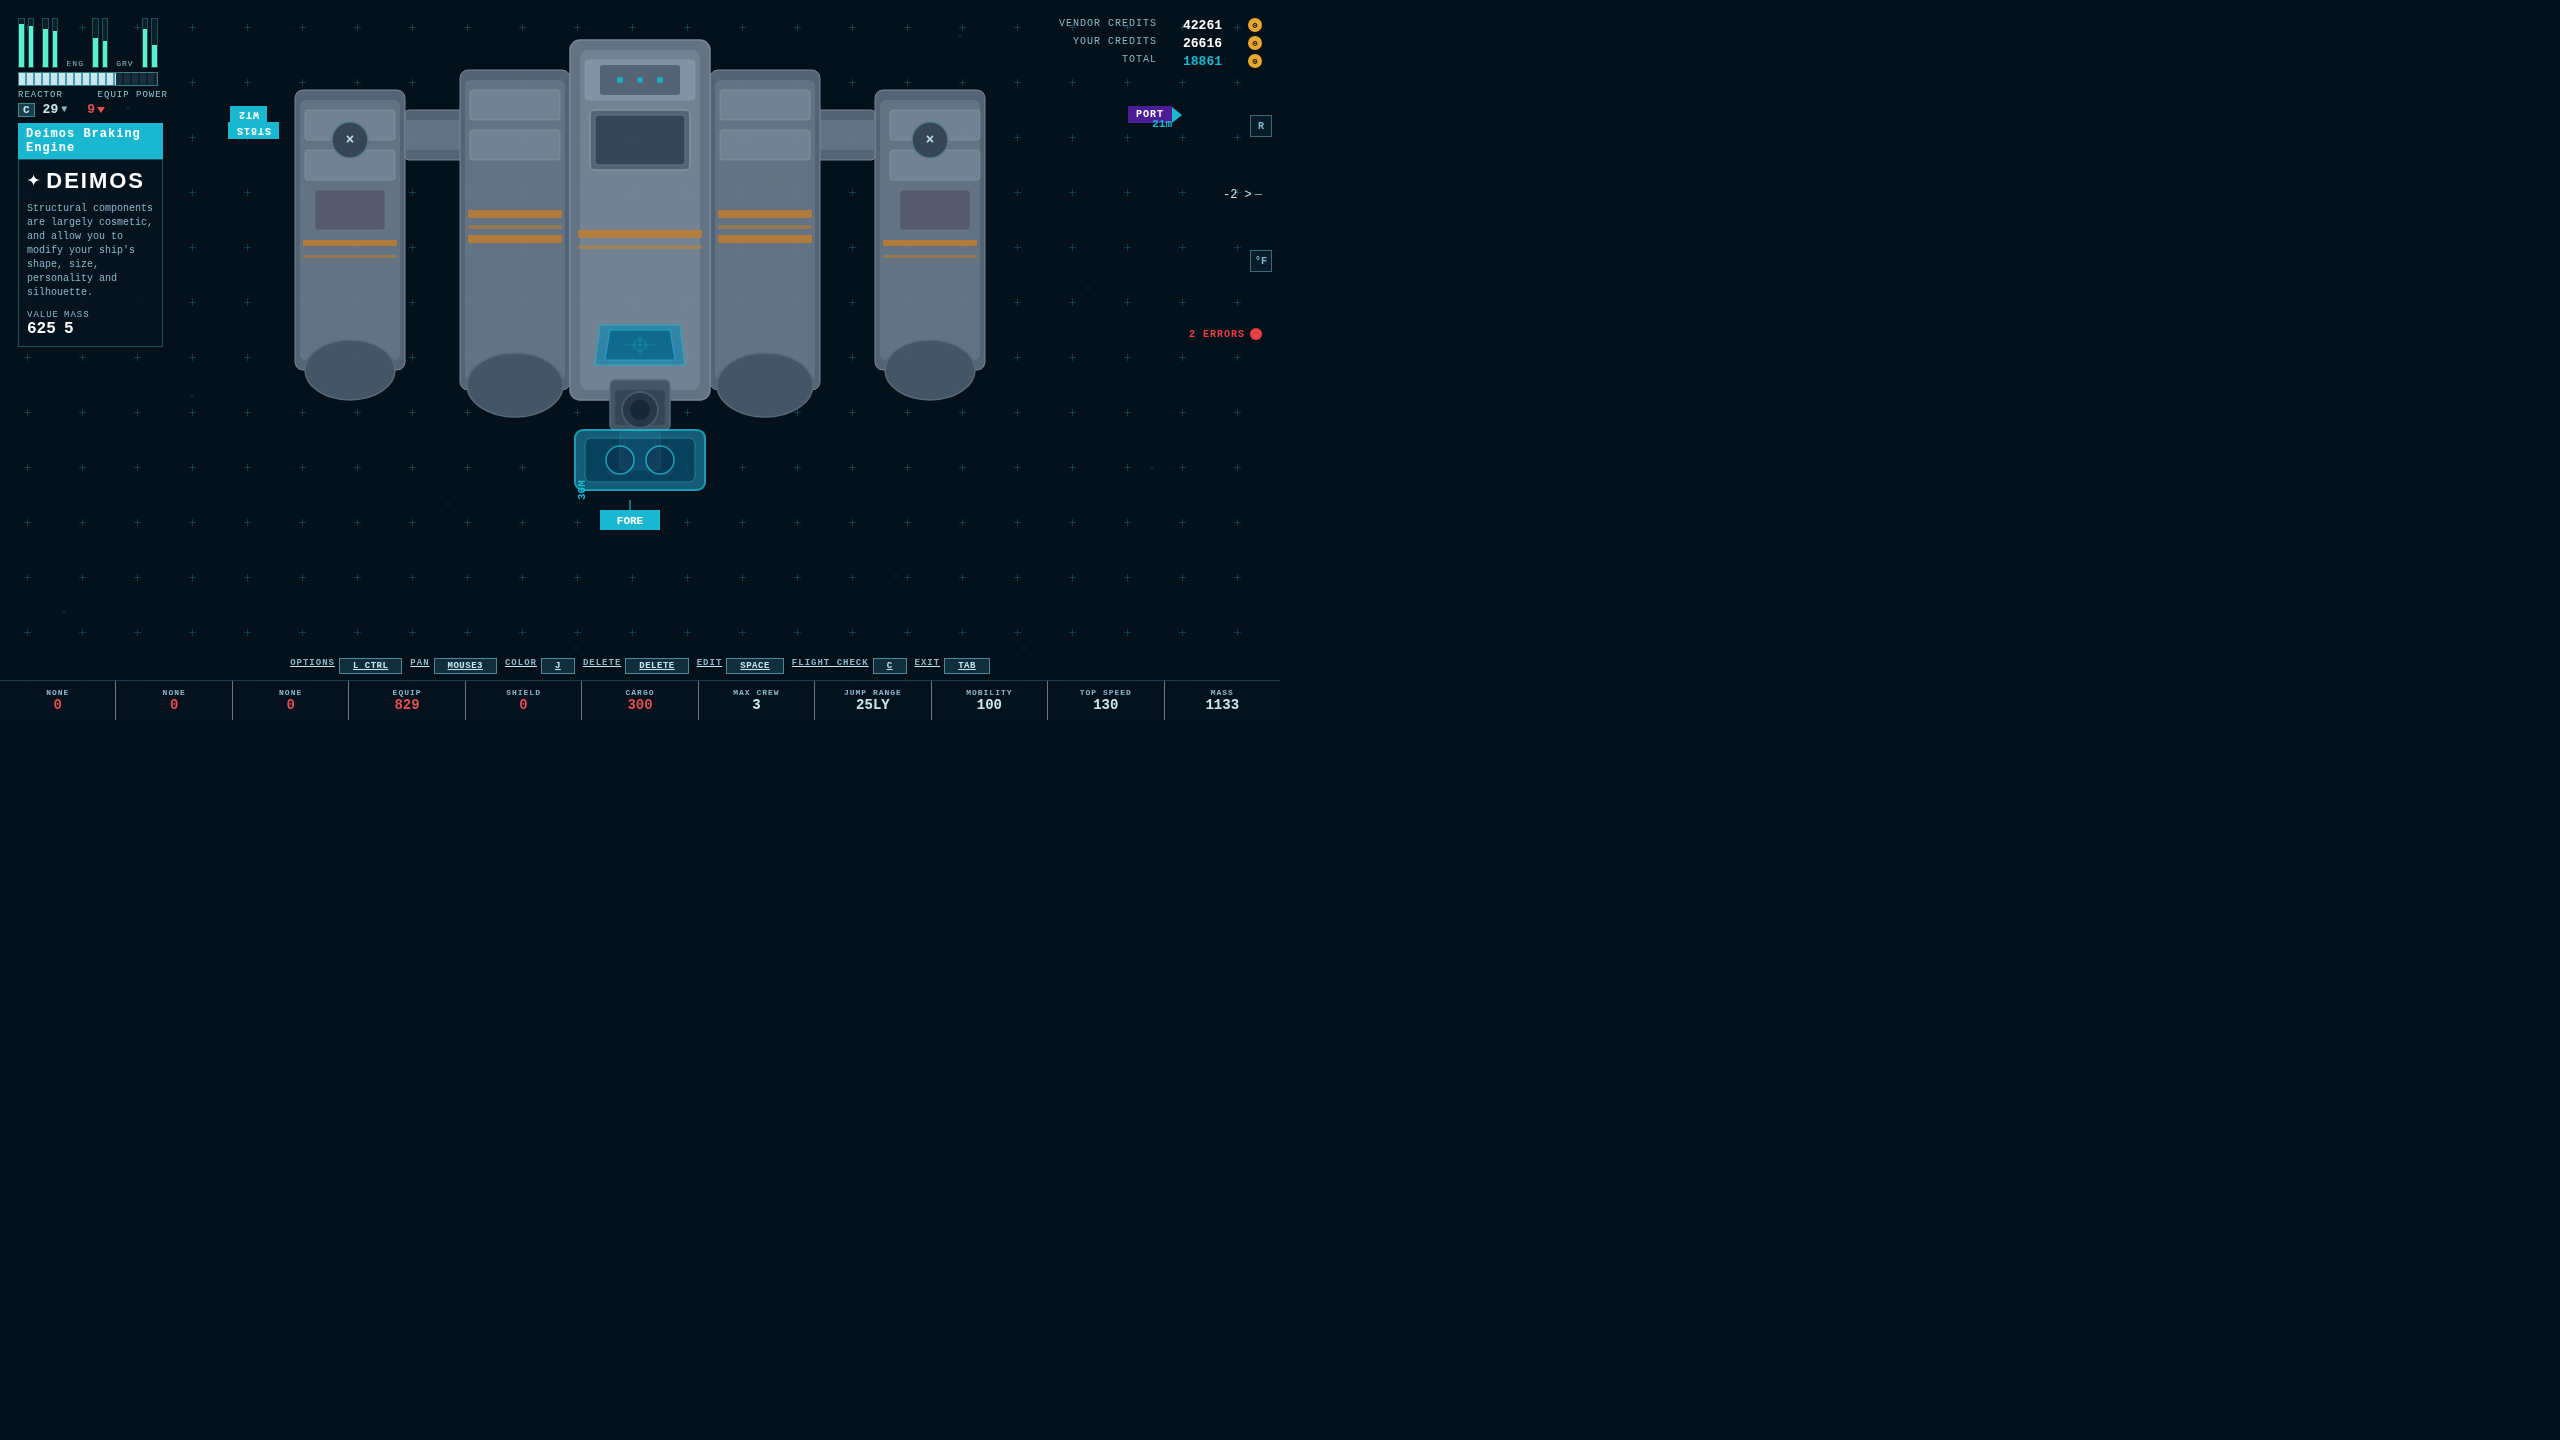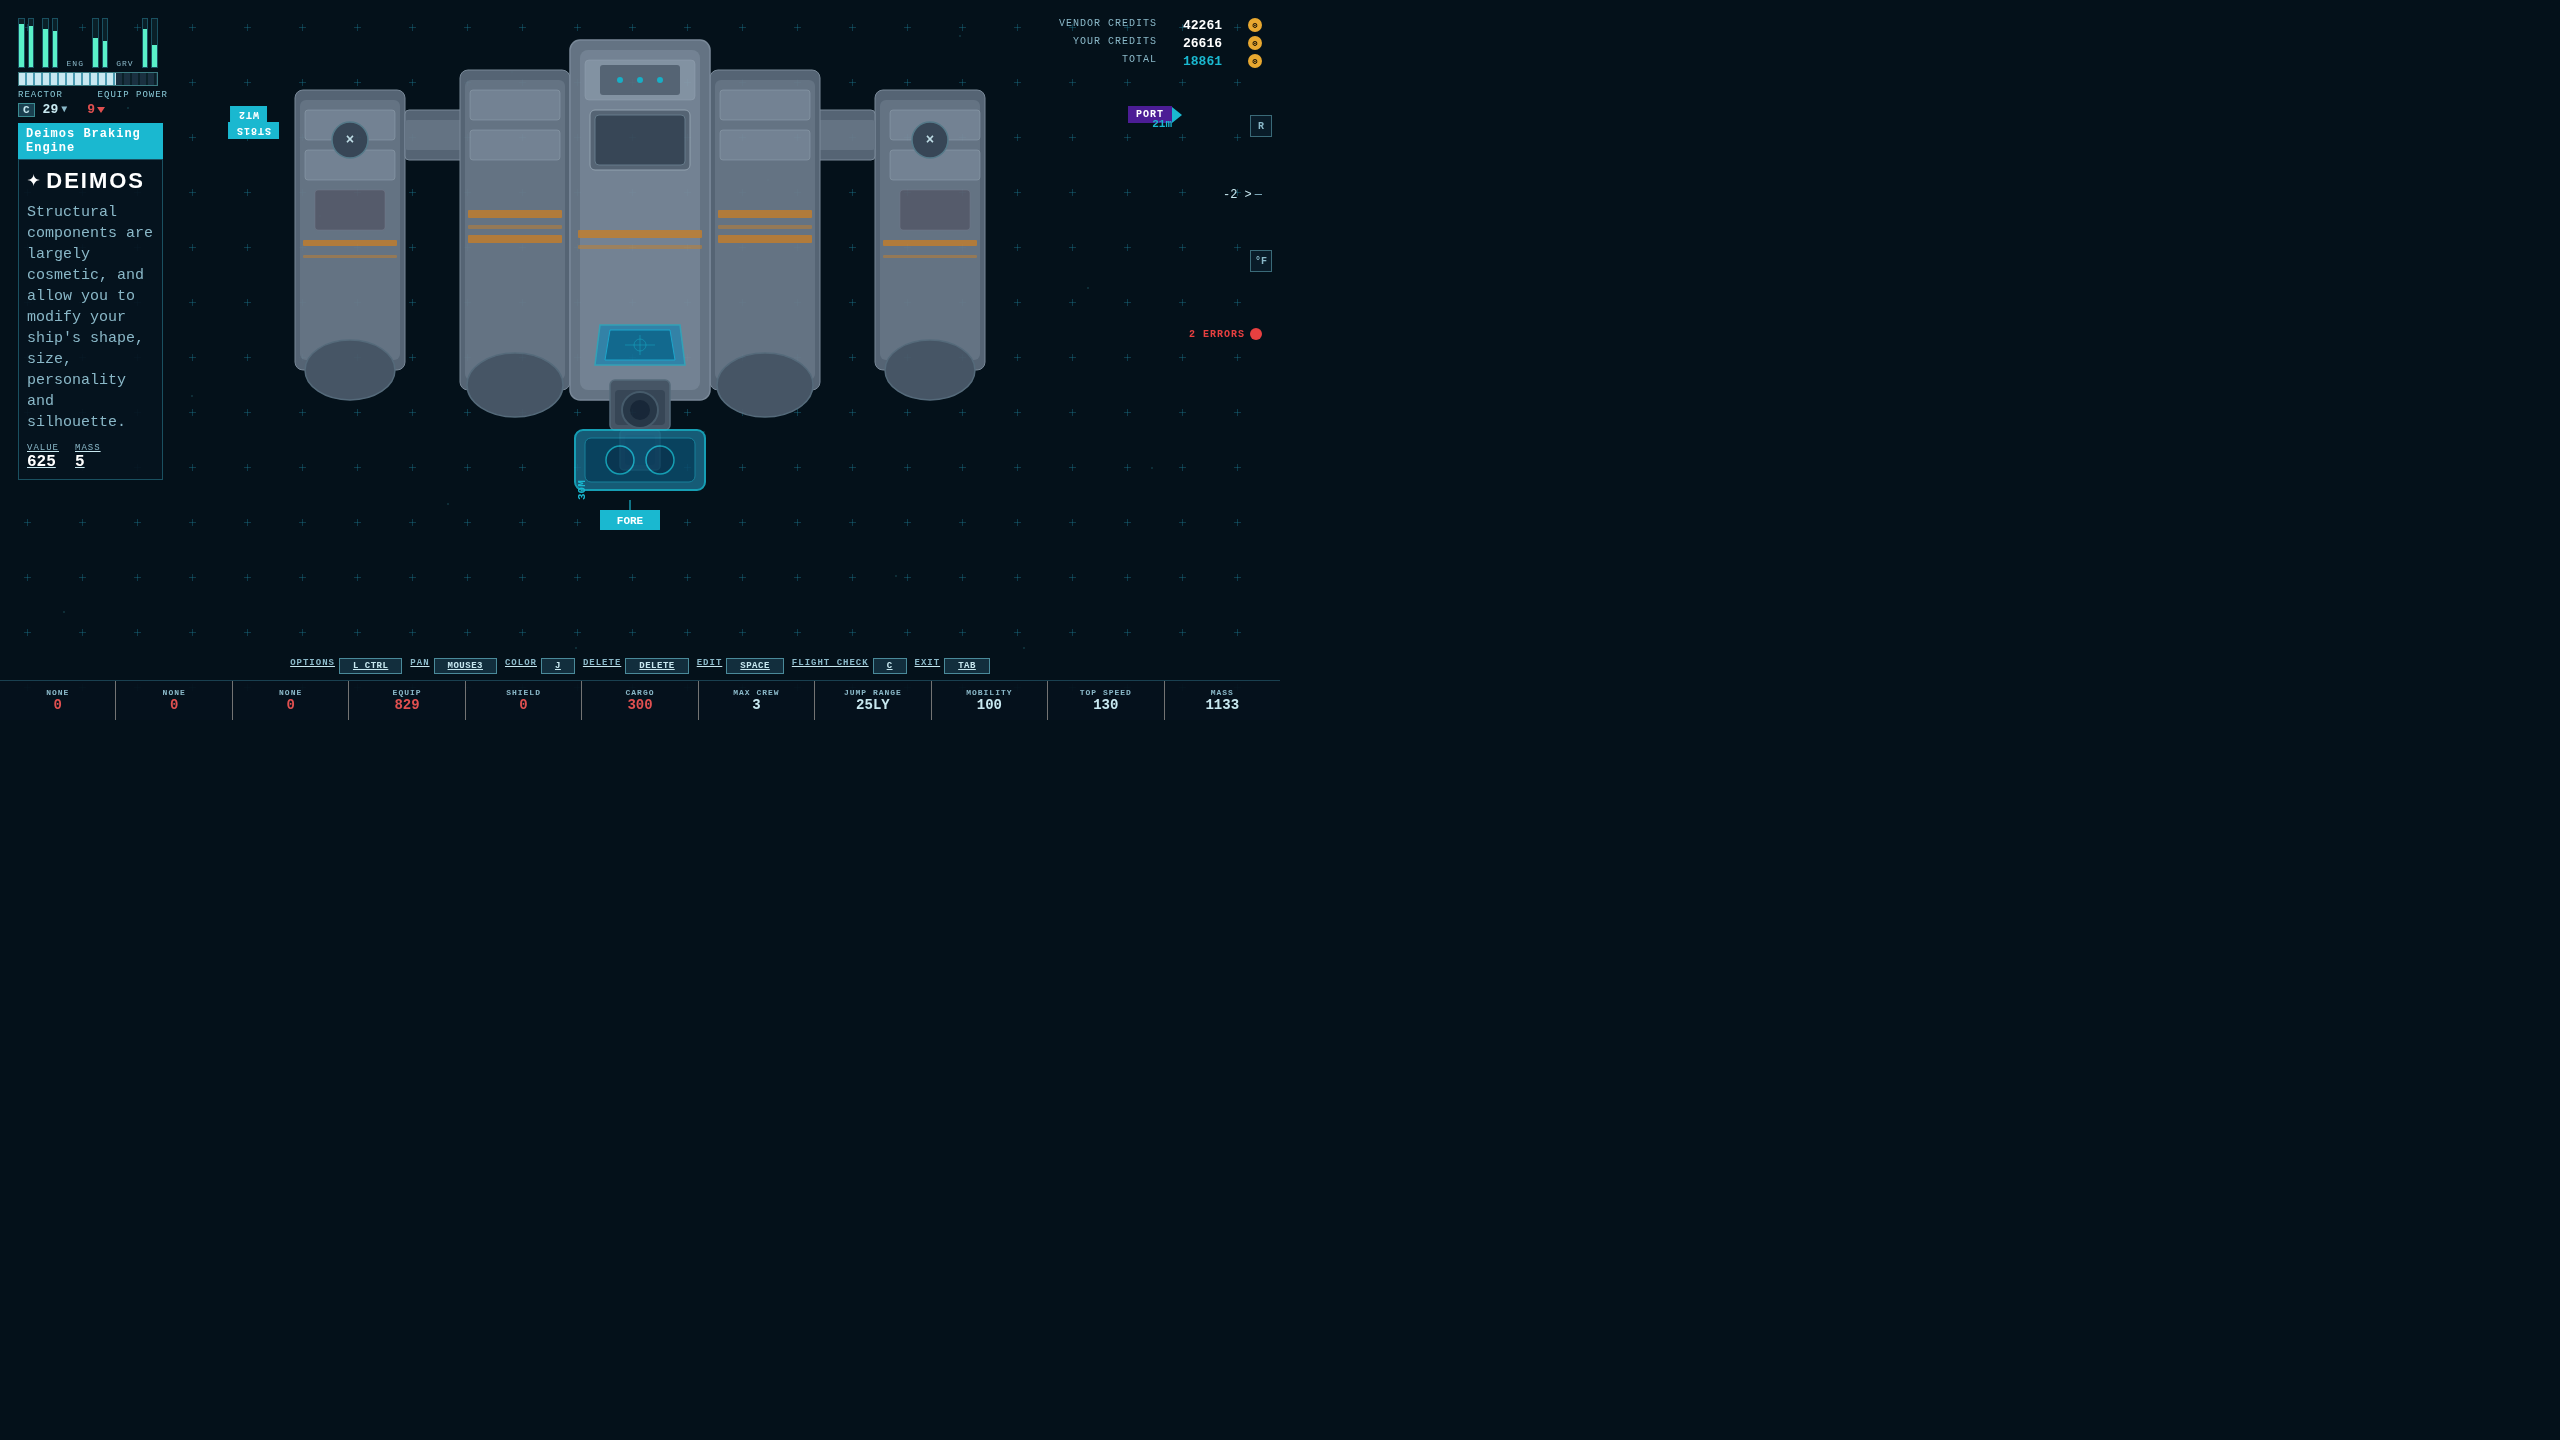--- a/index.html
+++ b/index.html
@@ -172,30 +172,29 @@
 
     .deimos-text {
       color: #ffffff;
       font-size: 22px;
       font-weight: 900;
       letter-spacing: 2px;
       font-family: Arial, sans-serif;
     }
 
     .deimos-description {
-      font-size: 15px;
+      font-size: 10px;
       color: #8ab8c8;
       line-height: 1.4;
       margin-bottom: 10px;
     }
 
     .value-mass-row {
       display: flex;
-      gap: 16px;
-      text-decoration: underline;
+      gap: 5px;
     }
 
     .stat-block label {
       font-size: 9px;
       color: #8ab8c8;
       letter-spacing: 1px;
       display: block;
     }
 
     .stat-block .stat-value {

